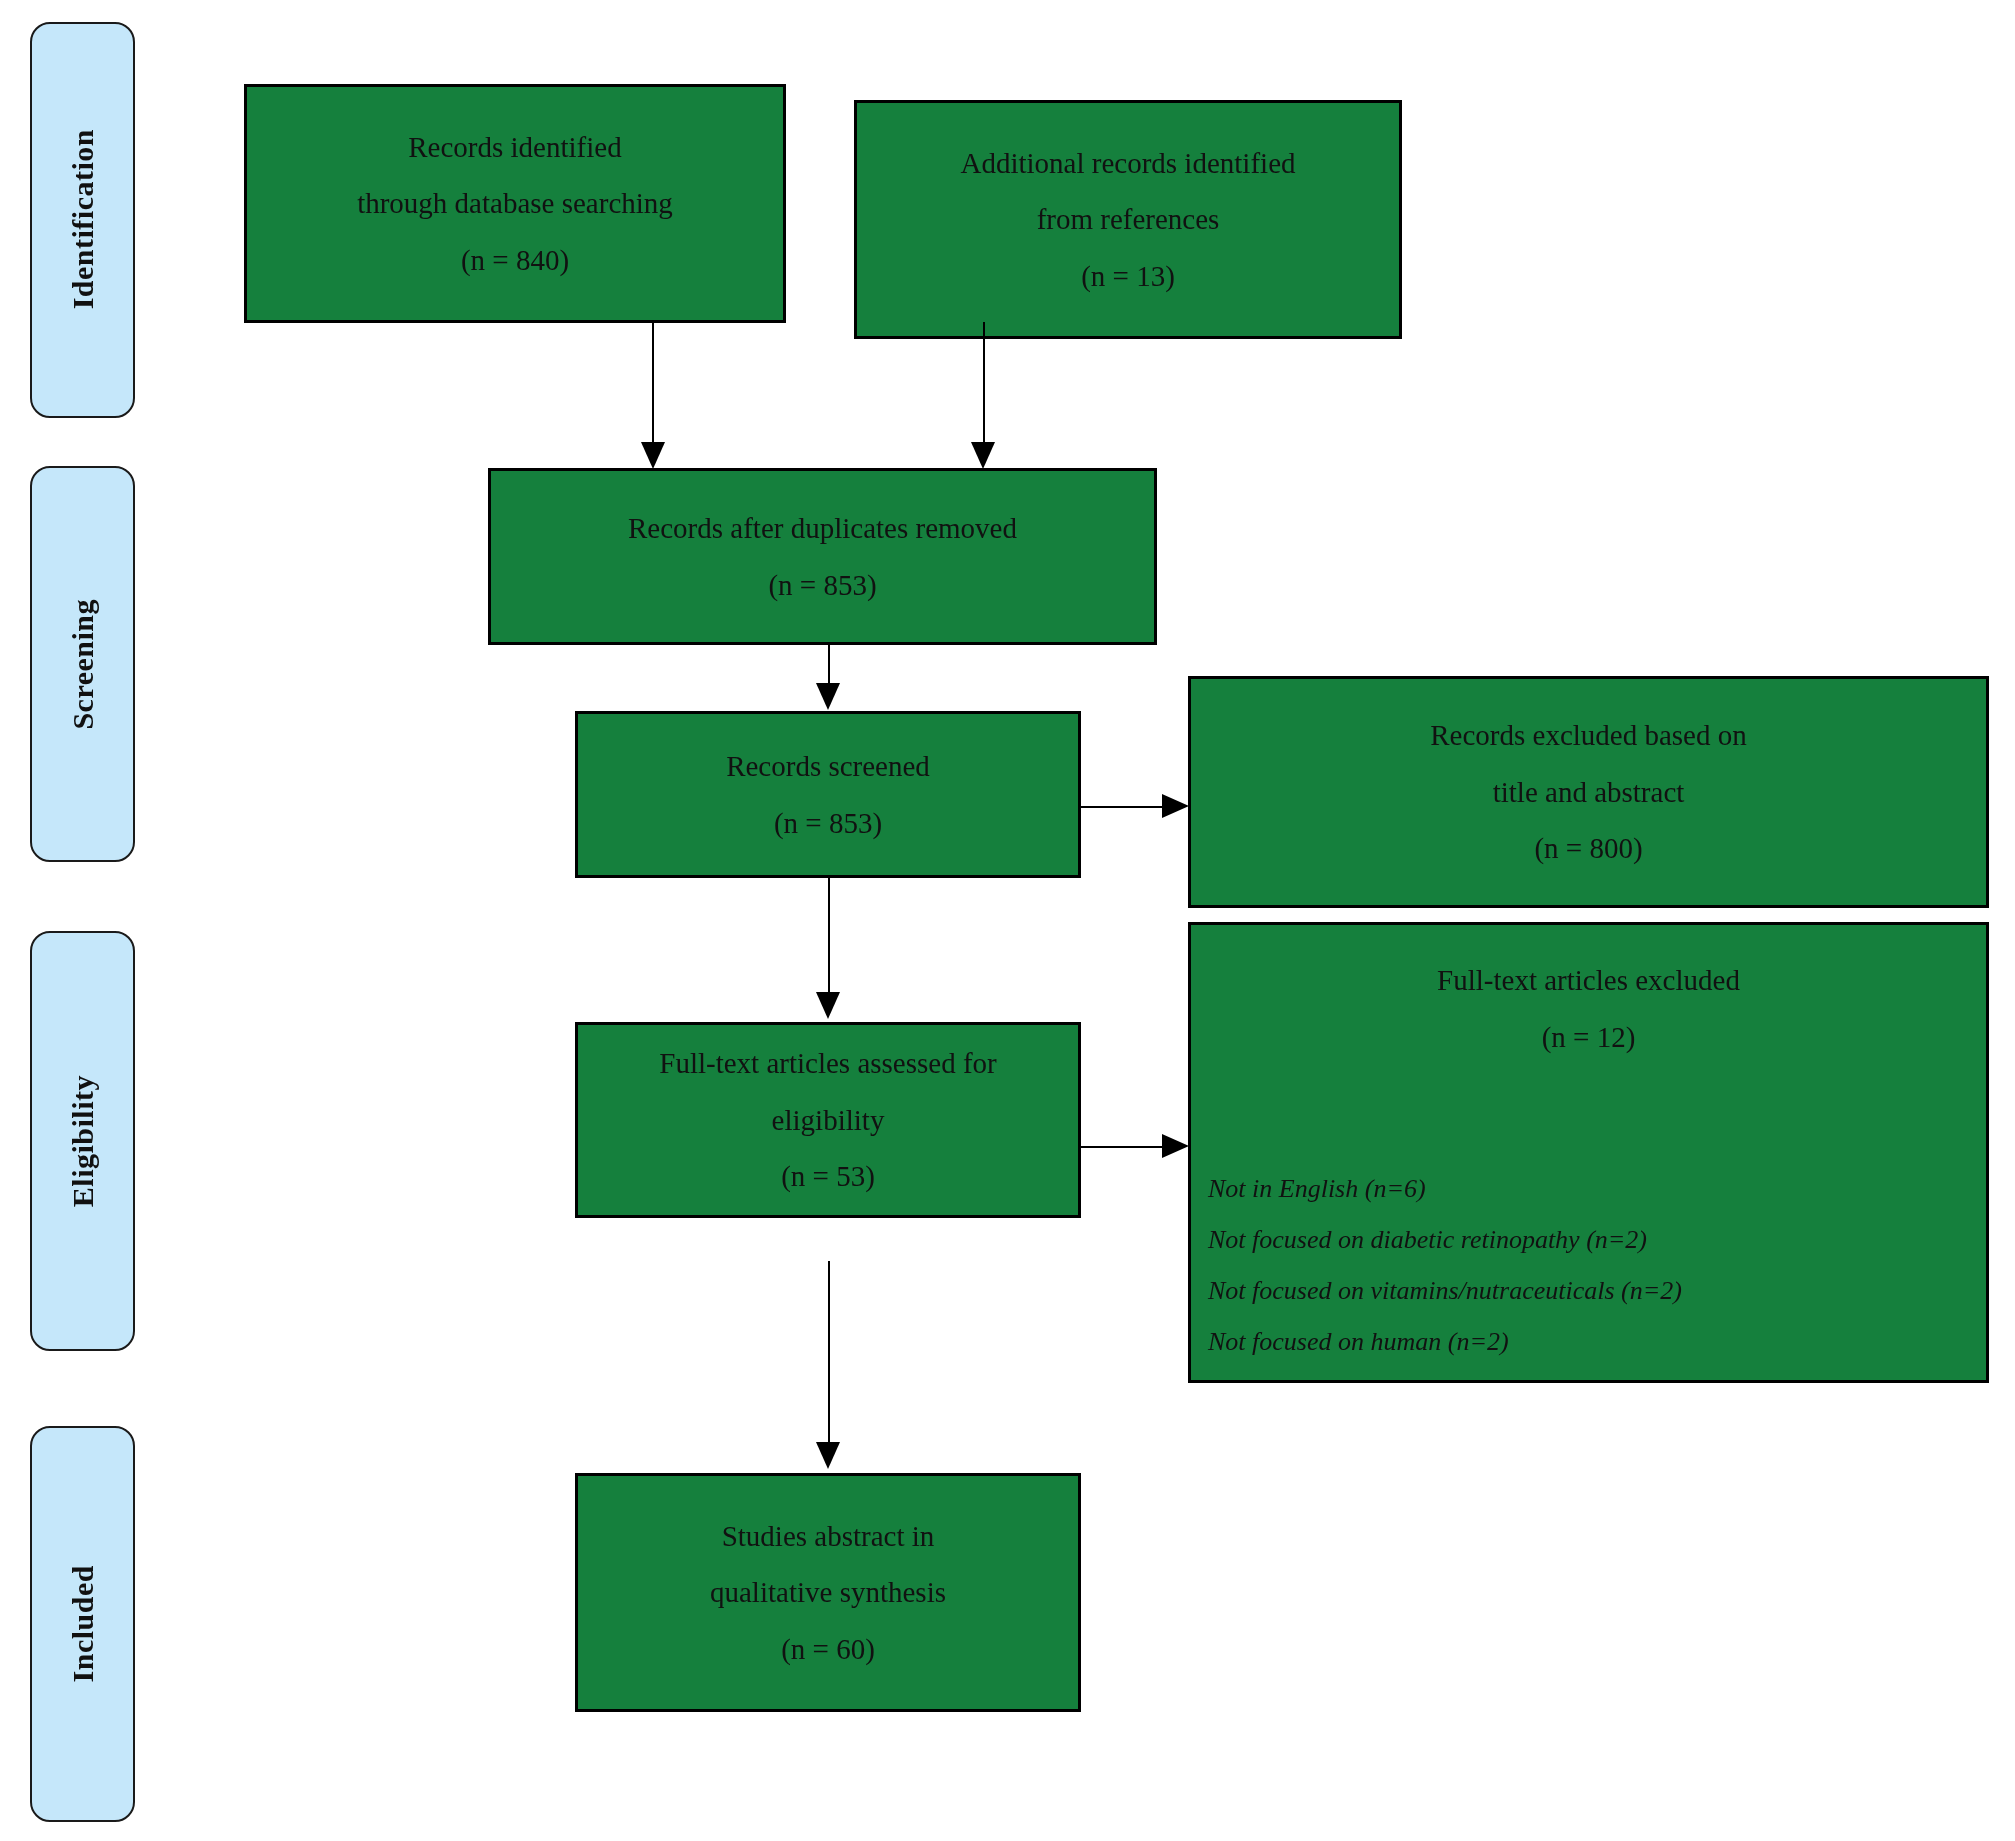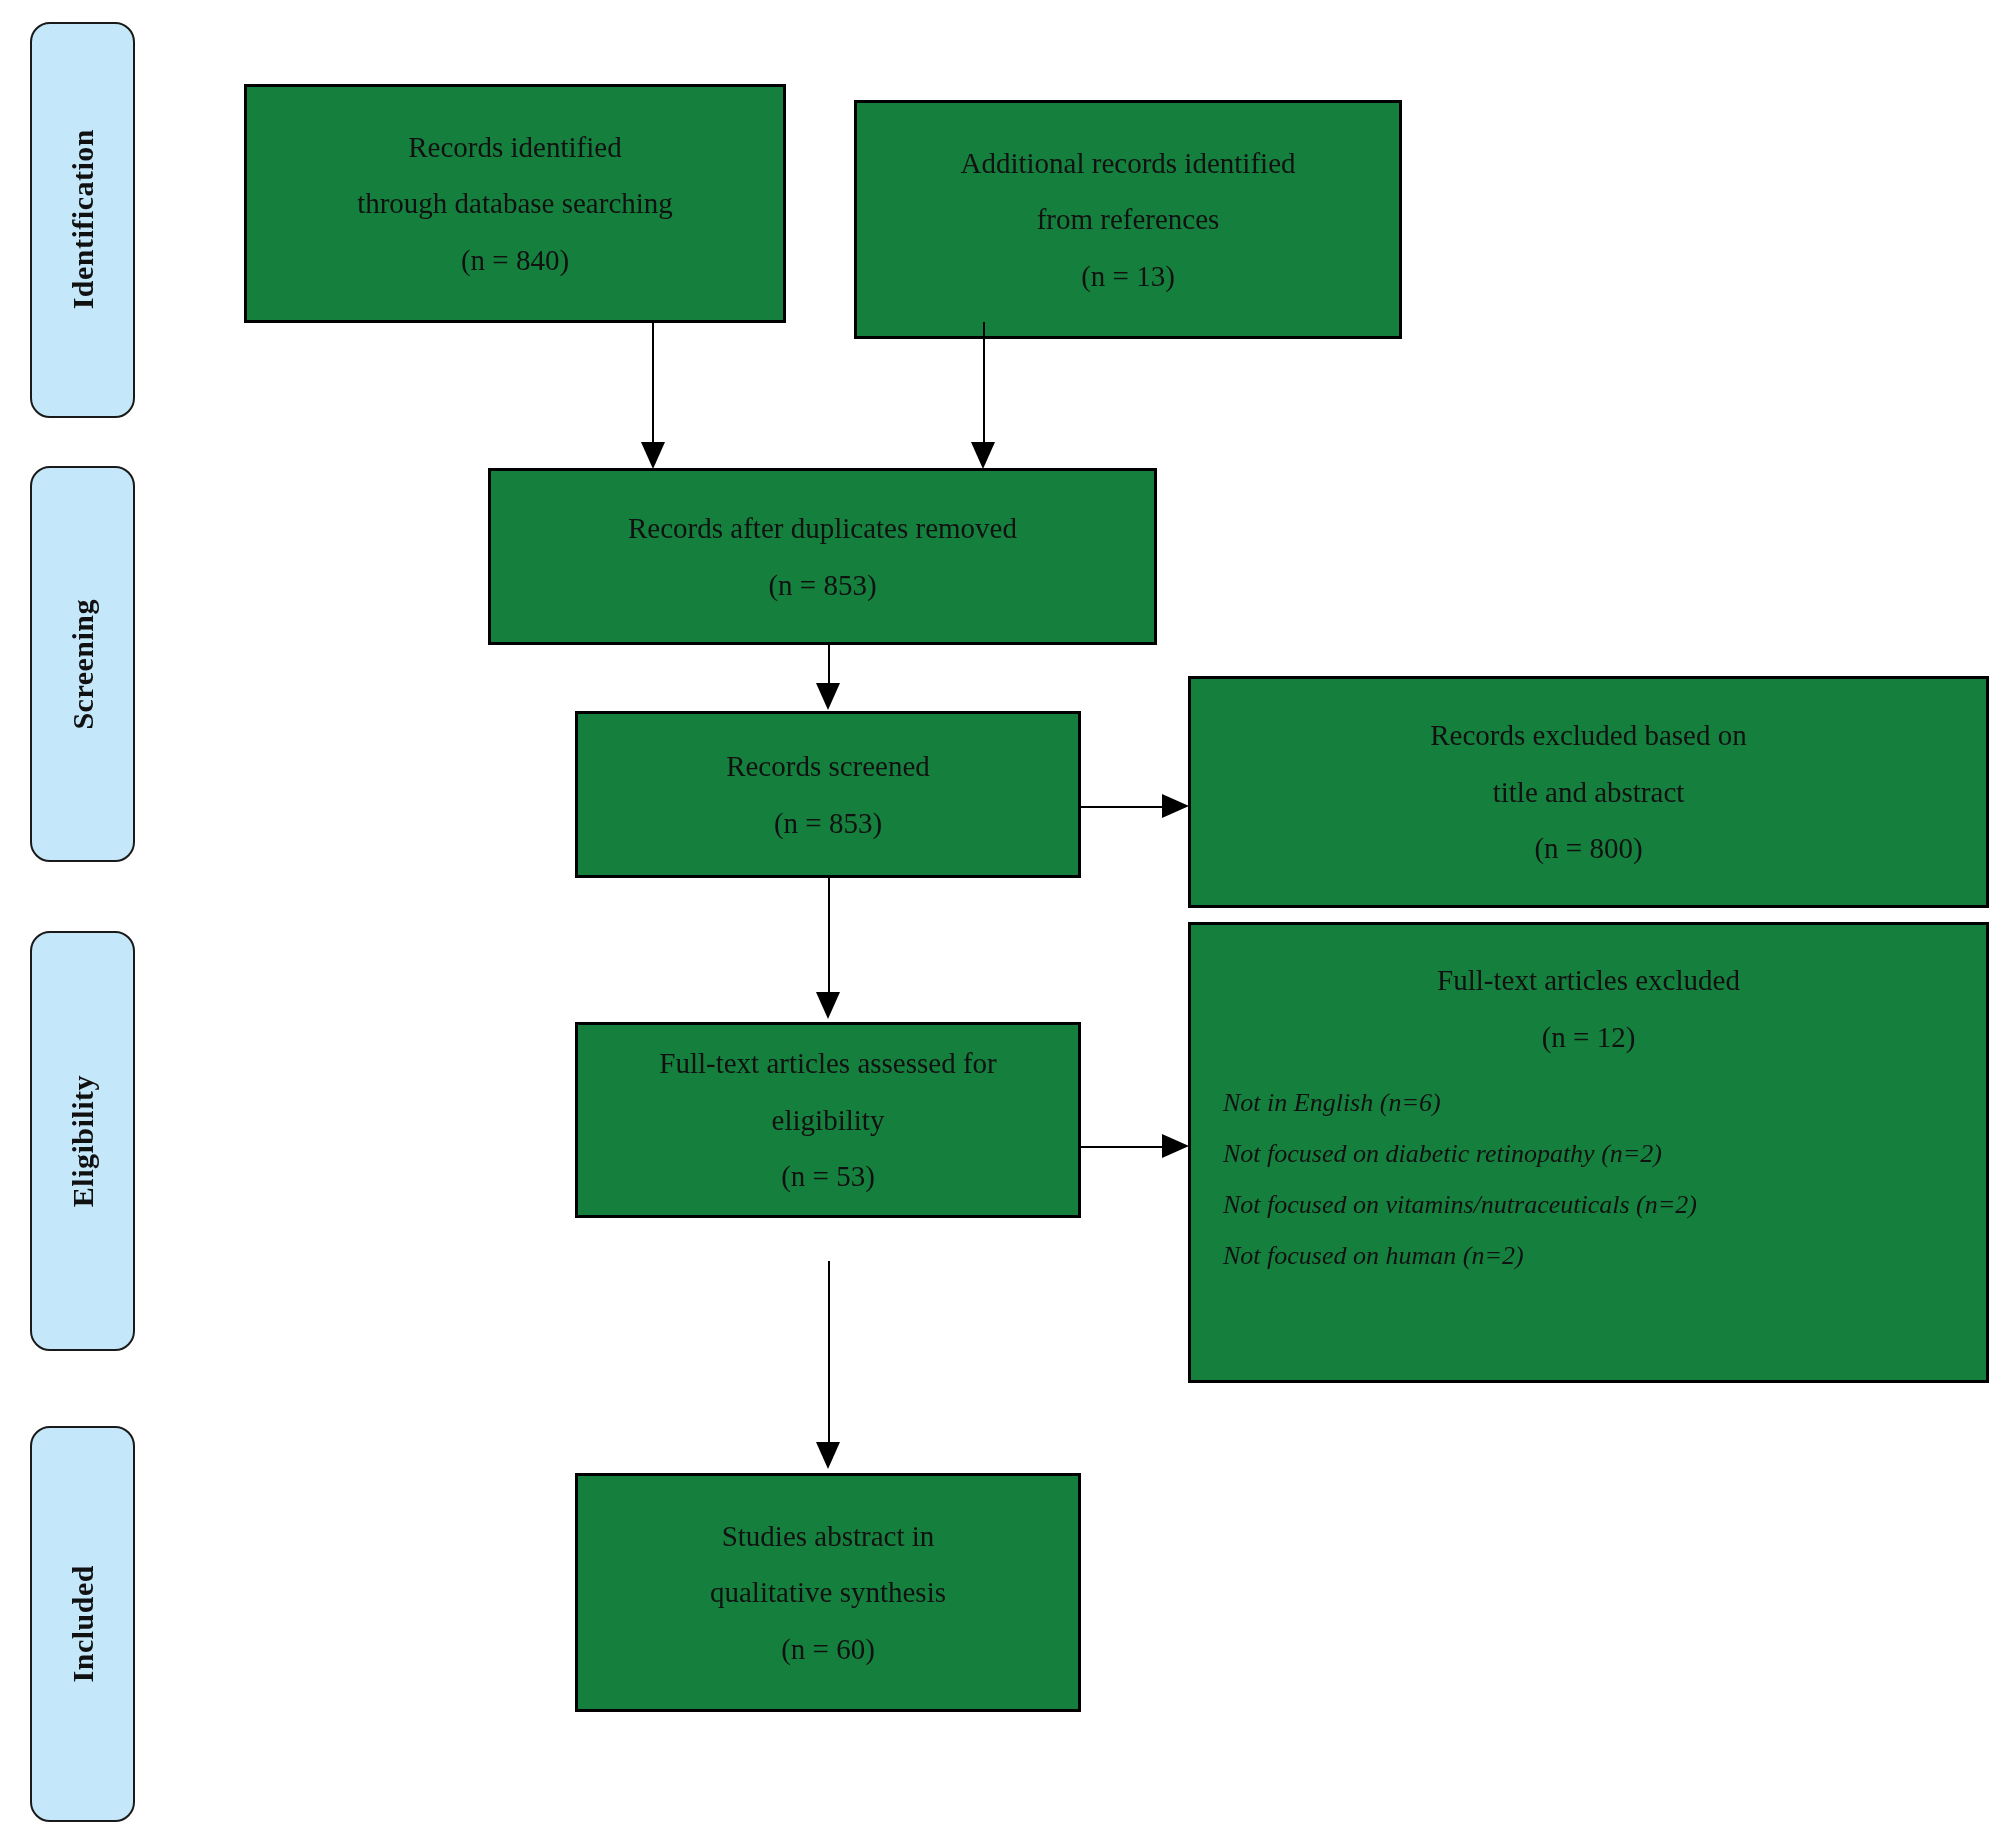--- a/index.html
+++ b/index.html
@@ -51,33 +51,33 @@
     text-align: center;
     color: #111111;
     font-size: 29px;
     line-height: 1.95;
     padding: 4.8px 10.5px;
   }
   .box .ln { display: block; white-space: nowrap; }
 
   
   .box.reasons {
-    justify-content: flex-start;
+    justify-content: space-between;
     align-items: stretch;
     padding: 0;
   }
   .reasons-head {
     text-align: center;
     margin-top: 27px;
     font-size: 29px;
     line-height: 1.95;
   }
   .reasons-list {
     margin-top: 25px;
-    padding-left: 32px;
+    padding-left: 17px;
     text-align: left;
   }
   .reasons-list .reason {
     display: block;
     font-style: italic;
     font-size: 26px;
     line-height: 1.0;
     margin-bottom: 25px;
     white-space: nowrap;
   }

